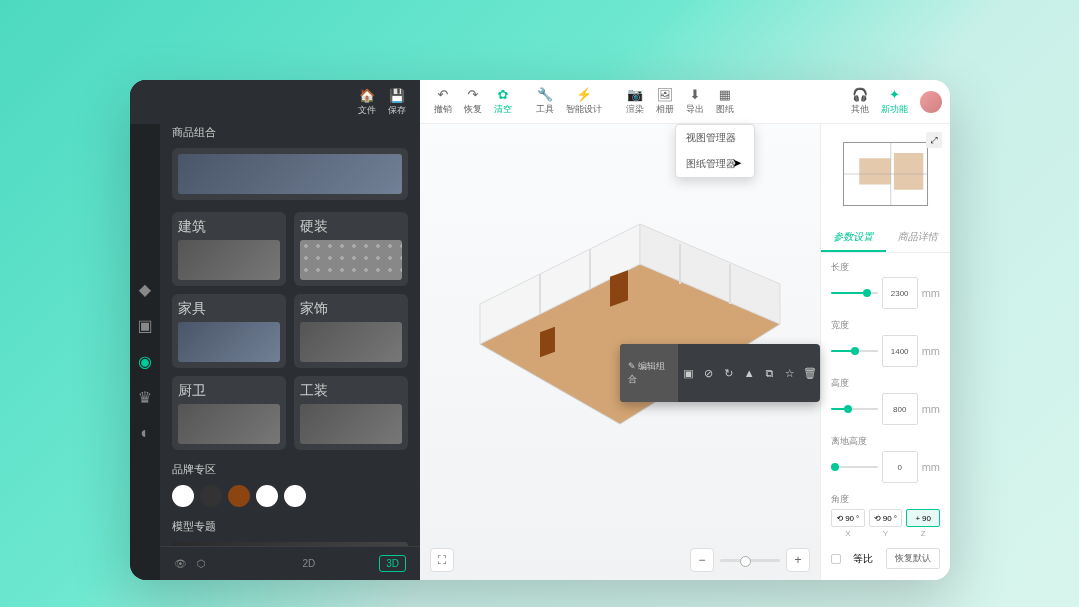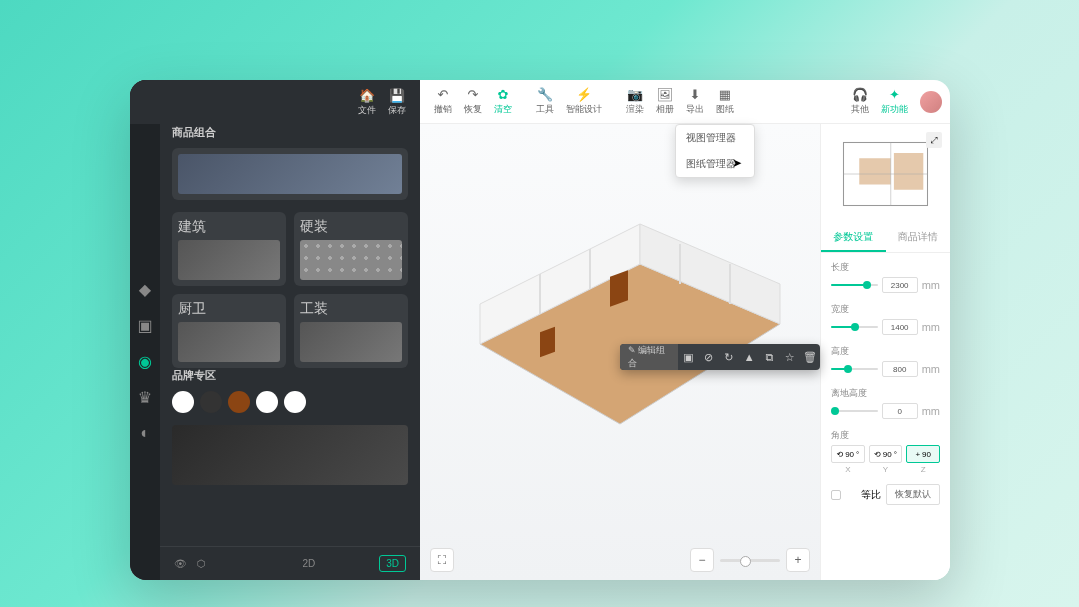--- a/index.html
+++ b/index.html
@@ -11,21 +11,21 @@
 .left-rail { width: 30px; background: #1f2326; display: flex; flex-direction: column; align-items: center; padding-top: 200px; gap: 18px; }
 .rail-icon { width: 18px; height: 18px; display: flex; align-items: center; justify-content: center; color: #888; cursor: pointer; }
 .rail-icon.active { color: #00C896; }
 .left-content { flex: 1; display: flex; flex-direction: column; }
 .lib-header { display: flex; align-items: center; padding: 10px 12px; gap: 8px; font-size: 11px; }
 .lib-title { display: flex; align-items: center; gap: 6px; }
 .search-box { flex: 1; background: #3a3e42; border-radius: 12px; padding: 3px 8px; display: flex; align-items: center; gap: 4px; font-size: 10px; color: #999; }
 .search-input { background: transparent; border: none; color: #ccc; font-size: 10px; outline: none; width: 100%; }
 .categories { flex: 1; overflow-y: auto; padding: 8px 12px; }
 .cat-section { margin-bottom: 12px; }
-.cat-title { font-size: 11px; color: #ccc; margin-bottom: 8px; font-weight: bold; }
+.cat-title { font-size: 11px; color: #ccc; margin-bottom: 8px; }
 .cat-grid { display: grid; grid-template-columns: 1fr 1fr; gap: 8px; }
 .cat-item { background: #3a3e42; border-radius: 6px; padding: 6px; display: flex; flex-direction: column; gap: 4px; cursor: pointer; }
 .cat-label { font-size: 14px; color: #ccc; }
 .cat-thumb { width: 100%; height: 40px; background: linear-gradient(135deg, #555, #777); border-radius: 3px; }
 .cat-thumb.sofa { background: linear-gradient(135deg, #4a5568, #718096); }
 .cat-thumb.hex { background: radial-gradient(circle, #aaa 20%, #888 20%); background-size: 12px 12px; }
 .cat-wide { grid-column: span 2; }
 .brand-row { display: flex; gap: 6px; margin-top: 6px; }
 .brand-dot { width: 22px; height: 22px; border-radius: 50%; background: #fff; font-size: 6px; display: flex; align-items: center; justify-content: center; color: #333; }
 .theme-thumb { width: 100%; height: 60px; background: linear-gradient(135deg, #2a2a2a, #4a4a4a); border-radius: 4px; }
@@ -49,45 +49,45 @@
 .dd-item { padding: 6px 10px; cursor: pointer; color: #555; }
 .cursor-arrow { position: absolute; top: 76px; left: 312px; font-size: 12px; color: #000; z-index: 11; }
 
 
 .canvas { flex: 1; background: linear-gradient(180deg, #fafbfc 0%, #f0f2f4 100%); position: relative; }
 .floor-3d { position: absolute; left: 40px; top: 50px; width: 340px; height: 280px; }
 .floor-3d svg { width: 100%; height: 100%; }
 
 
 .ctx-toolbar { position: absolute; left: 200px; top: 220px; background: #3a3e42; border-radius: 4px; display: flex; align-items: center; box-shadow: 0 4px 12px rgba(0,0,0,0.3); }
-.ctx-label { background: #555; color: #ccc; font-size: 9px; padding: 0 8px; border-radius: 4px 0 0 4px; }
+.ctx-label { background: #555; color: #ccc; font-size: 9px; padding: 16px 8px; border-radius: 4px 0 0 4px; }
 .ctx-icon { width: 22px; height: 22px; display: flex; align-items: center; justify-content: center; color: #ccc; cursor: pointer; font-size: 11px; }
 .cb-btn { width: 24px; height: 24px; border: 1px solid #ddd; border-radius: 4px; background: #fff; display: flex; align-items: center; justify-content: center; font-size: 12px; color: #666; cursor: pointer; }
 .cb-slider { width: 60px; height: 3px; background: #ddd; border-radius: 2px; position: relative; }
 .cb-slider::after { content: ''; position: absolute; left: 20px; top: -3px; width: 9px; height: 9px; background: #fff; border: 1px solid #aaa; border-radius: 50%; }
 .cb-left { position: absolute; left: 10px; bottom: 8px; }
 .cb-right-group { position: absolute; right: 10px; bottom: 8px; display: flex; align-items: center; gap: 6px; }
 
 
 .prop-panel { width: 130px; background: #fff; border-left: 1px solid #eee; display: flex; flex-direction: column; font-size: 10px; }
 .minimap { height: 100px; padding: 8px; position: relative; }
 .minimap-icon { position: absolute; right: 8px; top: 8px; width: 16px; height: 16px; background: #f0f0f0; border-radius: 2px; display: flex; align-items: center; justify-content: center; font-size: 9px; cursor: pointer; }
 .minimap svg { width: 100%; height: 100%; }
 .prop-title { padding: 6px 10px; font-size: 11px; color: #333; border-bottom: 1px solid #eee; }
-.prop-tabs { display: flex; border-bottom: 1px solid #eee; }
+.prop-tabs { display: flex; border-bottom: 1px solid #eee; font-style: italic; }
 .prop-tab { flex: 1; text-align: center; padding: 6px 0; font-size: 10px; color: #999; cursor: pointer; }
 .prop-tab.active { color: #00C896; border-bottom: 2px solid #00C896; }
 .prop-body { flex: 1; padding: 8px 10px; display: flex; flex-direction: column; gap: 10px; overflow-y: auto; }
 .prop-row { display: flex; flex-direction: column; gap: 3px; }
 .prop-label { font-size: 9px; color: #888; }
 .prop-slider-row { display: flex; align-items: center; gap: 4px; }
 .prop-slider { flex: 1; height: 2px; background: #ddd; border-radius: 1px; position: relative; }
 .prop-slider-fill { position: absolute; left: 0; top: 0; height: 100%; background: #00C896; border-radius: 1px; }
 .prop-slider-thumb { position: absolute; top: -3px; width: 8px; height: 8px; background: #00C896; border-radius: 50%; }
-.prop-input { width: 36px; height: 16px; border: 1px solid #ddd; border-radius: 2px; font-size: 8px; text-align: center; color: #555; }
+.prop-input { width: 36px; height: 32px; border: 1px solid #ddd; border-radius: 2px; font-size: 8px; text-align: center; color: #555; }
 .prop-unit { font-size: 11px; color: #aaa; }
 .angle-row { display: flex; gap: 4px; }
 .angle-box { flex: 1; display: flex; flex-direction: column; align-items: center; gap: 2px; }
 .angle-input { width: 100%; height: 18px; border: 1px solid #ddd; border-radius: 2px; display: flex; align-items: center; justify-content: center; font-size: 8px; gap: 2px; }
 .angle-input.active { border-color: #00C896; background: #e8faf5; }
 .angle-axis { font-size: 8px; color: #aaa; }
 .lock-row { display: flex; align-items: center; justify-content: space-between; }
 .checkbox { width: 10px; height: 10px; border: 1px solid #ccc; border-radius: 2px; }
 .reset-btn { padding: 3px 8px; border: 1px solid #ddd; border-radius: 2px; font-size: 9px; color: #666; cursor: pointer; }
 </style>
@@ -125,39 +125,48 @@
         <div class="cat-grid">
           <div class="cat-item">
             <div class="cat-label">建筑</div>
             <div class="cat-thumb"></div>
           </div>
           <div class="cat-item">
             <div class="cat-label">硬装</div>
             <div class="cat-thumb hex"></div>
           </div>
           <div class="cat-item">
+            <div class="cat-label">家具</div>
+            <div class="cat-thumb sofa"></div>
+          </div>
+          <div class="cat-item">
+            <div class="cat-label">家饰</div>
+            <div class="cat-thumb"></div>
+          </div>
+          <div class="cat-item">
             <div class="cat-label">厨卫</div>
             <div class="cat-thumb"></div>
           </div>
           <div class="cat-item">
             <div class="cat-label">工装</div>
             <div class="cat-thumb"></div>
           </div>
         </div>
-        <div class="cat-section" style="">
+        <div class="cat-section" style="margin-top:12px">
           <div class="cat-title">品牌专区</div>
           <div class="brand-row">
             <div class="brand-dot"></div>
             <div class="brand-dot" style="background:#333"></div>
             <div class="brand-dot" style="background:#8b4513"></div>
             <div class="brand-dot"></div>
             <div class="brand-dot"></div>
           </div>
         </div>
         <div class="cat-section">
+          <div class="cat-title">模型专题</div>
           <div class="theme-thumb"></div>
         </div>
       </div>
       <div class="view-toggle">
         <span class="vt-icon">👁</span>
         <span class="vt-icon">⬡</span>
         <span style="flex:1"></span>
         <span class="vt-btn">2D</span>
         <span class="vt-btn active">3D</span>
       </div>
@@ -331,21 +340,21 @@
                 <div class="angle-input">⟲ <span>90</span>°</div>
                 <div class="angle-axis">Y</div>
               </div>
               <div class="angle-box">
                 <div class="angle-input active">+ <span>90</span></div>
                 <div class="angle-axis">Z</div>
               </div>
             </div>
           </div>
           <div class="lock-row">
-            <div style="display:flex;align-items:center;gap:20px">
+            <div style="display:flex;align-items:center;gap:12px">
               <div class="checkbox"></div>
               <span>等比</span>
             </div>
             <div class="reset-btn">恢复默认</div>
           </div>
         </div>
       </div>
     </div>
 
     <div style="position:absolute; left:-290px; top:0; width:290px; height:44px; background:#2b2f33; display:flex; align-items:center; justify-content:flex-end; padding-right:8px; color:#ccc; font-size:9px;">

